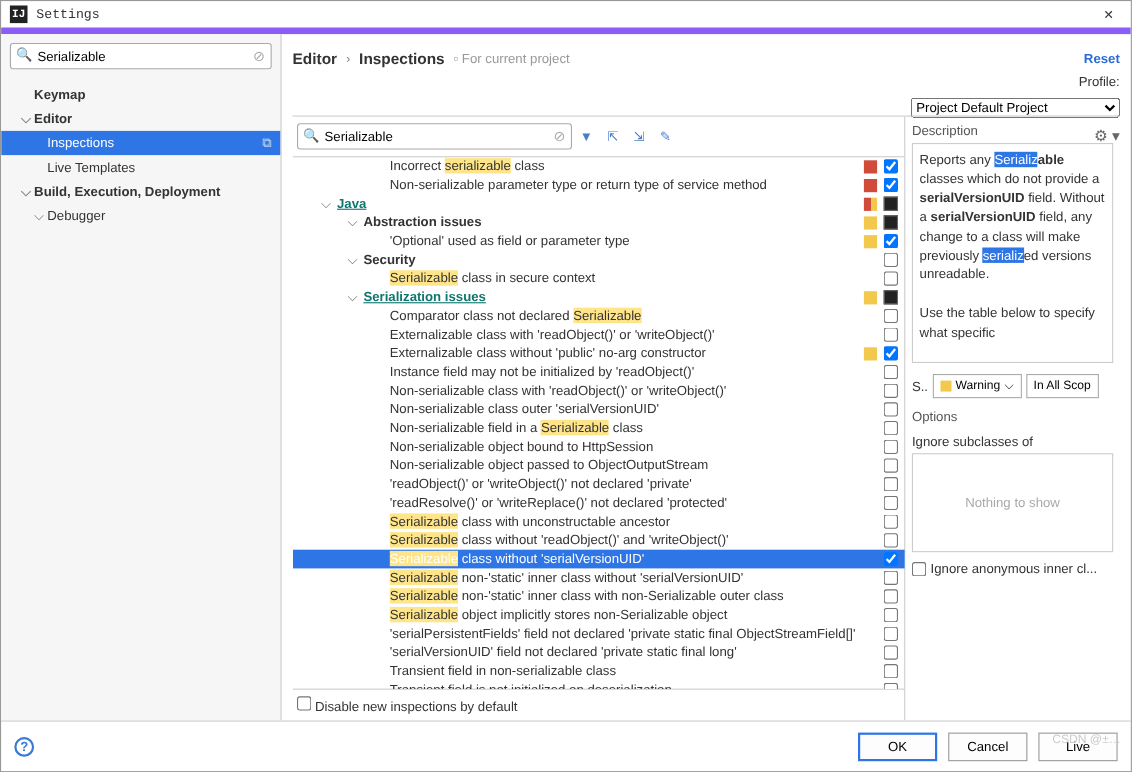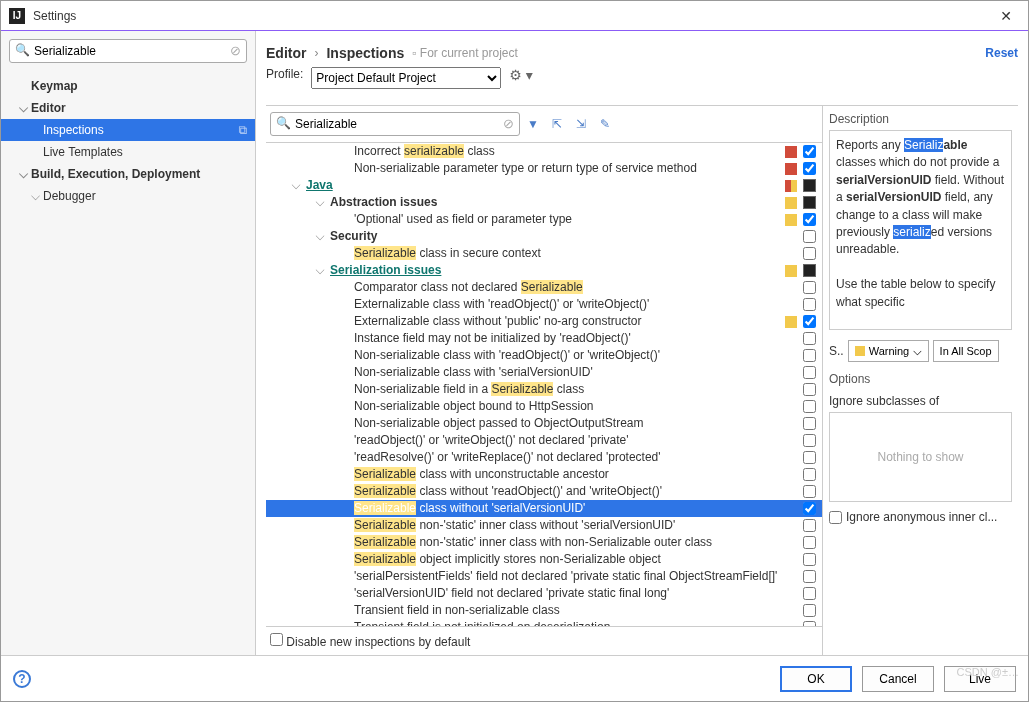--- a/index.html
+++ b/index.html
@@ -1,17 +1,17 @@
 <!DOCTYPE html>
 <html><head>
 <meta charset="utf-8">
 <style>
 * { box-sizing: border-box; margin: 0; padding: 0; }
 body { font-family: "Segoe UI", Arial, sans-serif; font-size: 12px; color: #333; background: #fff; width: 1029px; height: 702px; overflow: hidden; display: flex; flex-direction: column; border: 1px solid #999; }
-.titlebar { height: 30px; display: flex; align-items: center; padding: 0 8px; border-bottom: 1px solid #8b5cf6; }
+.titlebar { height: 30px; display: flex; align-items: center; padding: 0 8px; border-bottom: 6px solid #8b5cf6; font-family: Liberation Mono, monospace; }
 .titlebar .app-icon { width: 16px; height: 16px; background: #222; display: inline-flex; align-items: center; justify-content: center; color: #fff; font-size: 10px; font-weight: bold; margin-right: 8px; }
 .titlebar .title { flex: 1; }
 .titlebar .close { font-size: 14px; cursor: pointer; padding: 0 8px; }
 .main { flex: 1; display: flex; overflow: hidden; }
 .sidebar { width: 255px; border-right: 1px solid #ccc; background: #f6f6f6; display: flex; flex-direction: column; }
 .search-box { margin: 8px; position: relative; }
 .search-box input { width: 100%; height: 24px; padding: 2px 24px 2px 24px; border: 1px solid #aaa; border-radius: 3px; font-size: 12px; }
 .search-box .mag { position: absolute; left: 6px; top: 4px; color: #888; font-size: 12px; }
 .search-box .clear { position: absolute; right: 6px; top: 4px; color: #aaa; cursor: pointer; font-size: 13px; }
 .tree { flex: 1; overflow: auto; padding-top: 4px; }
@@ -22,21 +22,21 @@
 .tree-item.selected { background: #2e75e6; color: #fff; }
 .tree-item .chev { display: inline-block; width: 12px; color: #888; }
 .tree-item.selected .chev { color: #fff; }
 .tree-item .copy { float: right; opacity: .7; }
 .content { flex: 1; display: flex; flex-direction: column; overflow: hidden; padding: 8px 10px 0 10px; }
 .breadcrumb { display: flex; align-items: center; gap: 8px; height: 28px; }
 .breadcrumb .crumb { font-weight: bold; font-size: 14px; }
 .breadcrumb .sep { color: #888; }
 .breadcrumb .hint { color: #999; font-size: 12px; }
 .breadcrumb .reset { margin-left: auto; color: #2a6bd6; cursor: pointer; font-weight: bold; }
-.profile-row { display: flex; align-items: flex-start; gap: 8px; height: 34px; }
+.profile-row { display: flex; align-items: flex-end; gap: 8px; height: 34px; flex-direction: column; }
 .profile-row select { height: 22px; width: 190px; font-size: 12px; }
 .profile-row .gear { color: #666; cursor: pointer; font-size: 14px; }
 .body-row { flex: 1; display: flex; overflow: hidden; border-top: 1px solid #ccc; margin-top: 4px; }
 .left-pane { flex: 1; display: flex; flex-direction: column; border-right: 1px solid #ccc; overflow: hidden; }
 .toolbar-row { display: flex; align-items: center; gap: 2px; padding: 6px 4px; border-bottom: 1px solid #ccc; }
 .toolbar-row .search-box { margin: 0; width: 250px; }
 .tb-btn { width: 22px; height: 22px; display: inline-flex; align-items: center; justify-content: center; cursor: pointer; color: #4a7cc7; border: 1px solid transparent; }
 .insp-tree { flex: 1; overflow: auto; font-size: 12px; }
 .insp-row { display: flex; align-items: center; height: 17px; line-height: 17px; white-space: nowrap; }
 .insp-row .lbl { flex: 1; padding-left: 4px; overflow: hidden; text-overflow: ellipsis; }
@@ -213,21 +213,21 @@
             <div class="insp-row">
               <span class="ind" style="width:72px"></span>
               <span class="chev2"></span>
               <span class="lbl">Non-serializable class with 'readObject()' or 'writeObject()'</span>
               <span class="sev "></span>
               <input type="checkbox" class="cb" style="">
             </div>
             <div class="insp-row">
               <span class="ind" style="width:72px"></span>
               <span class="chev2"></span>
-              <span class="lbl">Non-serializable class with 'serialVersionUID'</span>
+              <span class="lbl">Non-serializable class outer 'serialVersionUID'</span>
               <span class="sev "></span>
               <input type="checkbox" class="cb" style="">
             </div>
             <div class="insp-row">
               <span class="ind" style="width:72px"></span>
               <span class="chev2"></span>
               <span class="lbl">Non-serializable field in a <span class="hl">Serializable</span> class</span>
               <span class="sev "></span>
               <input type="checkbox" class="cb" style="">
             </div>

